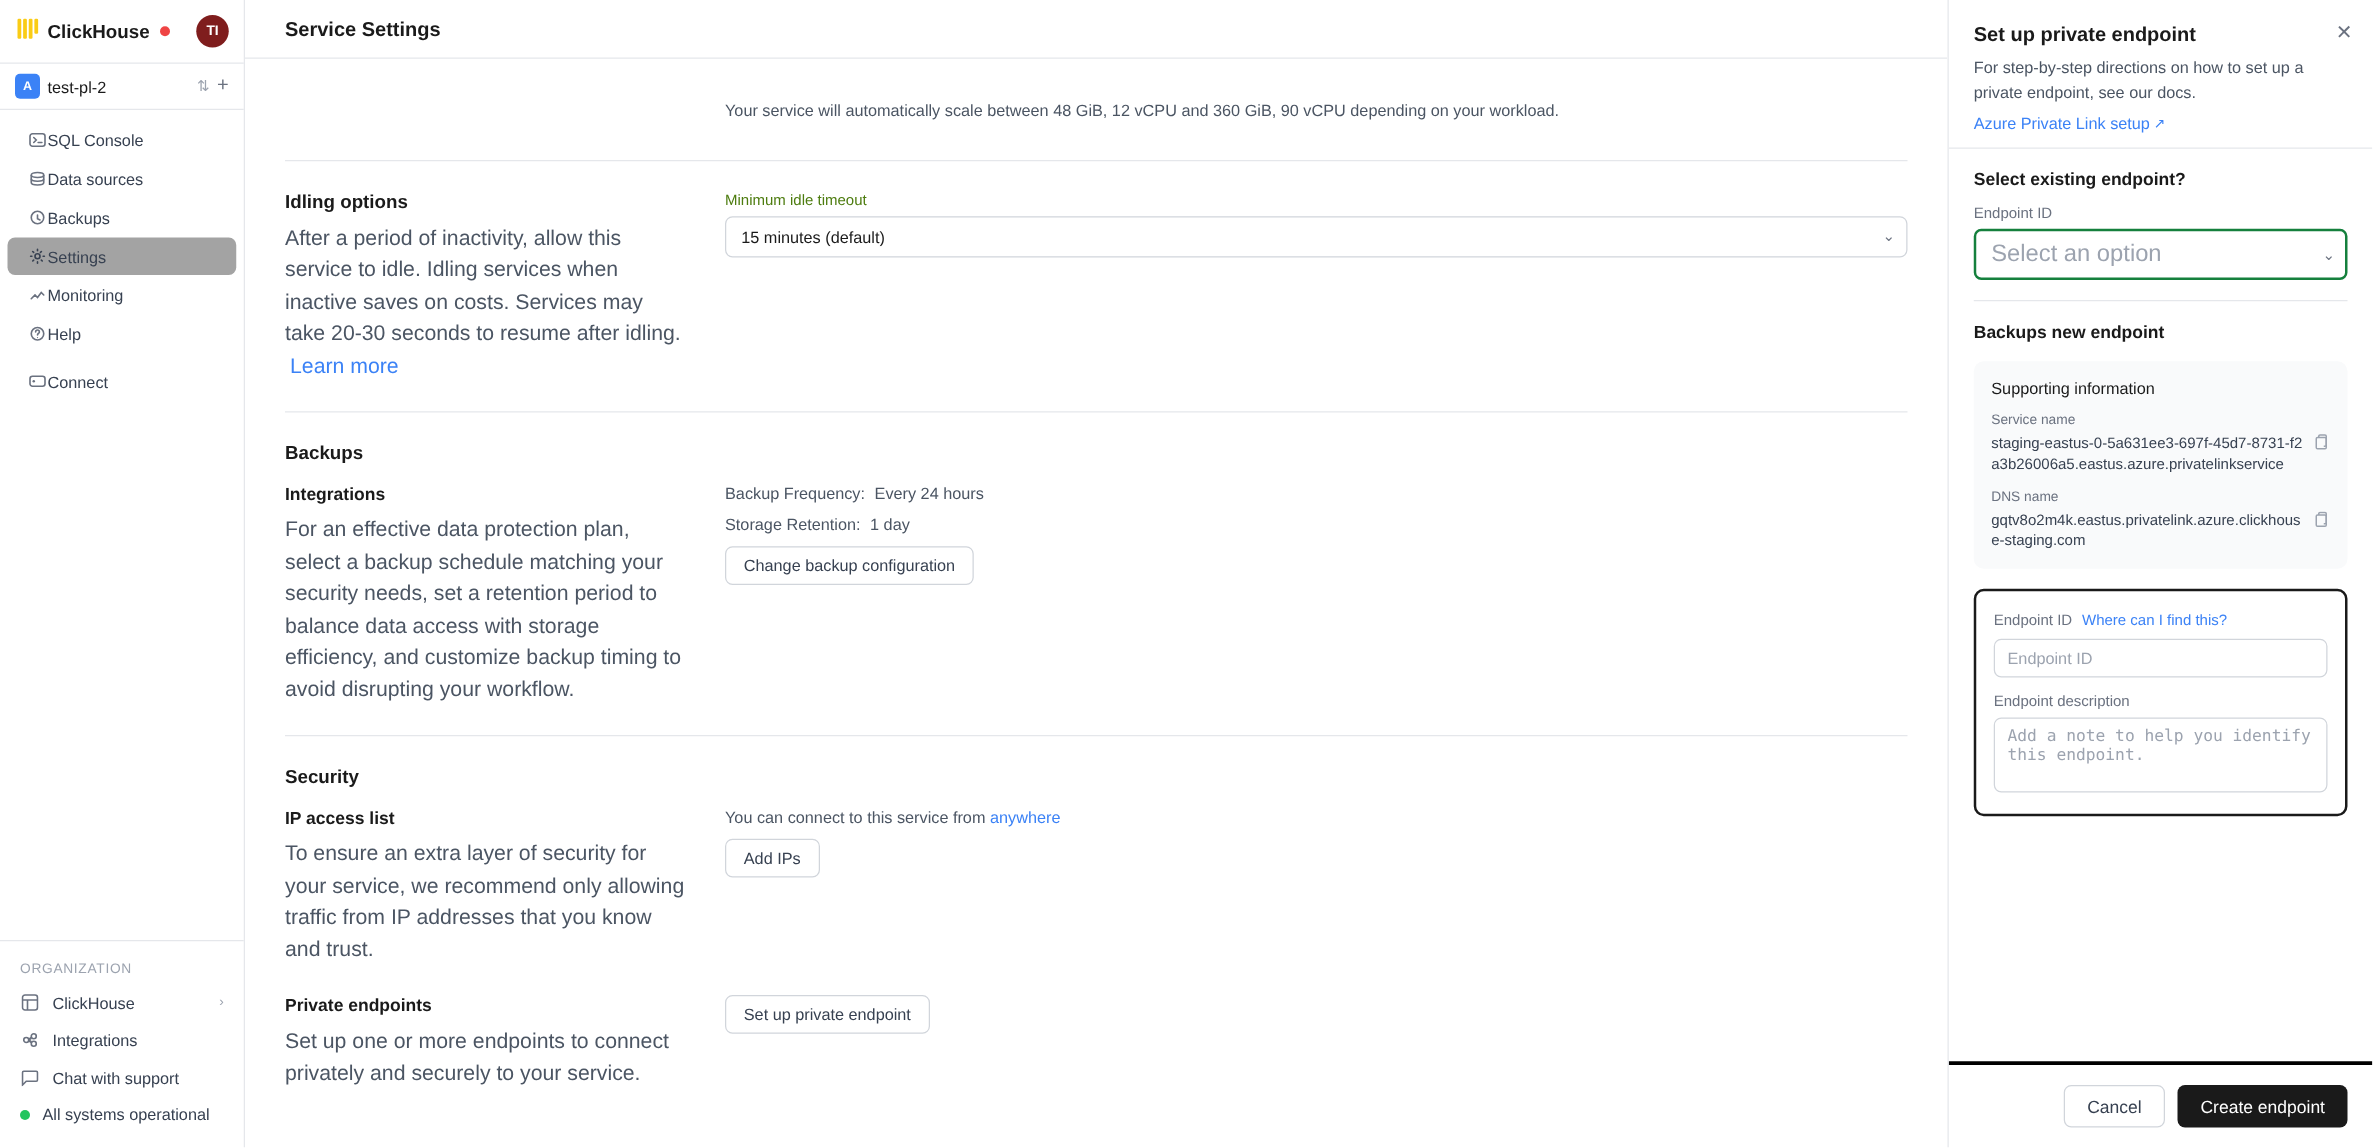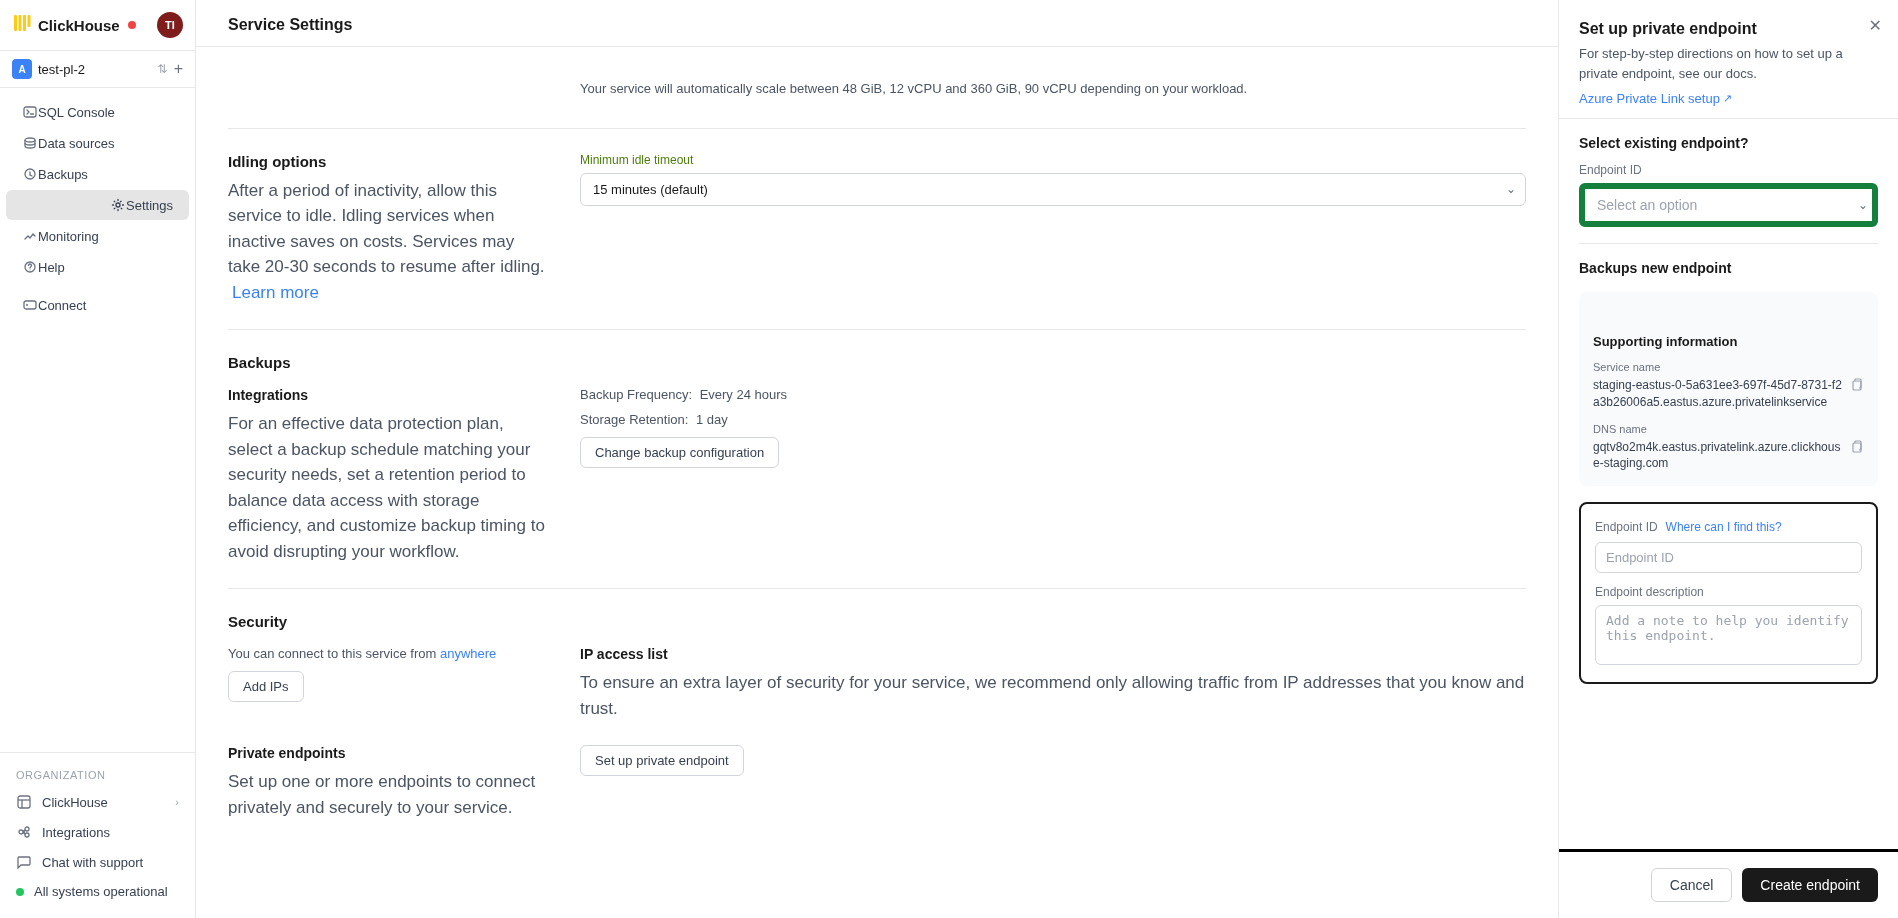--- a/index.html
+++ b/index.html
@@ -12,21 +12,21 @@
     .logo-icon { color: #facc15; font-size: 18px; }
     .logo-dot { width: 8px; height: 8px; background: #ef4444; border-radius: 50%; }
     .avatar { width: 26px; height: 26px; background: #7f1d1d; border-radius: 50%; display: flex; align-items: center; justify-content: center; color: #fff; font-size: 11px; font-weight: 700; margin-left: auto; }
     .service-selector { padding: 8px 12px; display: flex; align-items: center; gap: 6px; border-bottom: 1px solid #e5e7eb; }
     .service-badge { width: 20px; height: 20px; background: #3b82f6; border-radius: 4px; display: flex; align-items: center; justify-content: center; color: #fff; font-size: 10px; font-weight: 700; }
     .service-name { font-size: 13px; font-weight: 500; flex: 1; }
     .service-chevrons { color: #9ca3af; font-size: 12px; }
     .add-btn { color: #6b7280; font-size: 16px; cursor: pointer; }
     .nav-section { padding: 8px 0; flex: 1; }
     .nav-item { display: flex; align-items: center; gap: 0; padding: 7px 16px; cursor: pointer; color: #374151; font-size: 13px; border-radius: 6px; margin: 1px 6px; }
-    .nav-item.active { background: #e5e5e5; font-weight: 500; justify-content: flex-end; }
+    .nav-item.active { background: #a3a3a3; font-weight: 500; }
     .nav-icon { width: 16px; height: 16px; display: flex; align-items: center; justify-content: center; color: #6b7280; }
     .sidebar-bottom { border-top: 1px solid #e5e7eb; padding: 12px 0; }
     .org-label { font-size: 11px; color: #9ca3af; padding: 4px 16px 6px; text-transform: uppercase; letter-spacing: 0.05em; }
     .org-item { display: flex; align-items: center; gap: 10px; padding: 7px 16px; cursor: pointer; font-size: 13px; color: #374151; }
     .status-dot { width: 8px; height: 8px; background: #22c55e; border-radius: 50%; }
 
     
     .main { flex: 1; overflow-y: auto; background: #fff; }
     .page-header { padding: 16px 32px 12px; border-bottom: 1px solid #e5e7eb; }
     .page-title { font-size: 16px; font-weight: 600; }
@@ -62,27 +62,27 @@
     .panel-header { padding: 20px 20px 12px; border-bottom: 1px solid #e5e7eb; position: relative; }
     .panel-title { font-size: 16px; font-weight: 600; margin-bottom: 6px; padding-right: 24px; }
     .panel-desc { font-size: 13px; color: #4b5563; line-height: 1.5; }
     .panel-close { position: absolute; top: 16px; right: 16px; background: none; border: none; cursor: pointer; color: #6b7280; font-size: 16px; }
     .panel-body { padding: 16px 20px; flex: 1; }
     .panel-section-title { font-size: 14px; font-weight: 600; margin-bottom: 12px; }
     .panel-field-label { font-size: 12px; color: #6b7280; margin-bottom: 6px; }
 
     
     .endpoint-select-wrapper { position: relative; margin-bottom: 16px; }
-    .endpoint-select-wrapper select { width: 100%; padding: 8px 32px 8px 12px; border: 6px solid #15803d; border-radius: 6px; background: #fff; font-size: 14px; color: #9ca3af; appearance: none; cursor: pointer; }
+    .endpoint-select-wrapper select { width: 100%; padding: 8px 32px 8px 12px; border: 2px solid #15803d; border-radius: 6px; background: #fff; font-size: 19px; color: #9ca3af; appearance: none; cursor: pointer; }
     .endpoint-select-chevron { position: absolute; right: 10px; top: 50%; transform: translateY(-50%); color: #6b7280; pointer-events: none; font-size: 12px; }
 
     
     .create-section-title { font-size: 14px; font-weight: 600; margin-bottom: 16px; }
     .supporting-info-box { background: #f9fafb; border-radius: 8px; padding: 14px; margin-bottom: 16px; }
-    .supporting-info-title { font-size: 13px; font-weight: 700; margin-bottom: 12px; margin-top: 28px; }
+    .supporting-info-title { font-size: 13px; font-weight: 400; margin-bottom: 12px; }
     .info-row { margin-bottom: 12px; }
     .info-row:last-child { margin-bottom: 0; }
     .info-field-label { font-size: 11px; color: #6b7280; margin-bottom: 4px; }
     .info-value-row { display: flex; align-items: flex-start; gap: 8px; }
     .info-value { font-size: 12px; color: #374151; word-break: break-all; flex: 1; line-height: 1.4; }
     .copy-btn { color: #9ca3af; cursor: pointer; font-size: 14px; flex-shrink: 0; margin-top: 1px; }
 
     
     .new-endpoint-box { border: 2px solid #1a1a1a; border-radius: 8px; padding: 14px; }
     .endpoint-field-label { font-size: 12px; color: #6b7280; margin-bottom: 6px; }
@@ -298,30 +298,30 @@
           </button>
         </div>
       </div>
     </div>
 
     <div class="section">
       <div class="section-title" style="margin-bottom:16px;">Security</div>
 
       <div class="section-grid" style="margin-bottom:24px;">
         <div>
+          <div class="section-title" style="font-size:14px;">IP access list</div>
+          <div class="section-desc" style="margin-top:6px;">To ensure an extra layer of security for your service, we recommend only allowing traffic from IP addresses that you know and trust.</div>
+        </div>
+        <div>
           <div class="connect-text">
             <span>You can connect to this service from </span><a class="anywhere-link" href="#">anywhere</a>
           </div>
           <button class="btn">
             <span>Add IPs</span>
           </button>
-        </div>
-        <div>
-          <div class="section-title" style="font-size:14px;">IP access list</div>
-          <div class="section-desc" style="margin-top:6px;">To ensure an extra layer of security for your service, we recommend only allowing traffic from IP addresses that you know and trust.</div>
         </div>
       </div>
 
       <div class="section-grid">
         <div>
           <div class="section-title" style="font-size:14px;">Private endpoints</div>
           <div class="section-desc" style="margin-top:6px;">Set up one or more endpoints to connect privately and securely to your service.</div>
         </div>
         <div>
           <button class="btn">

